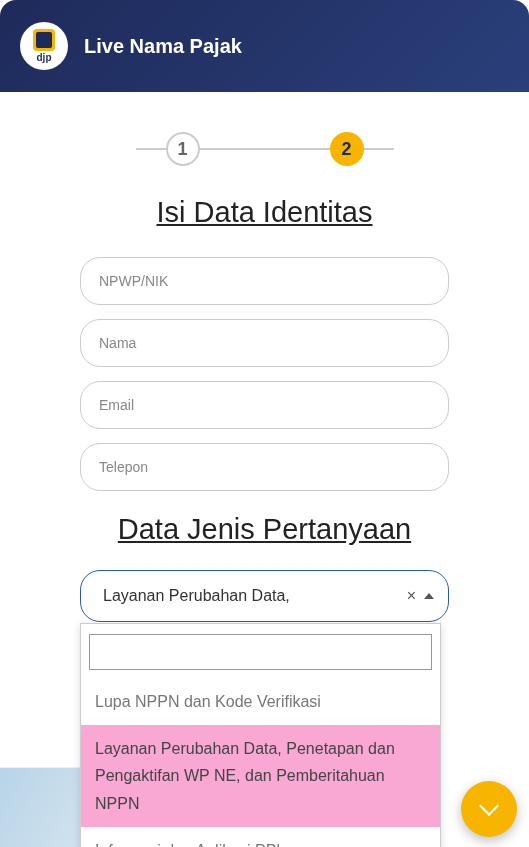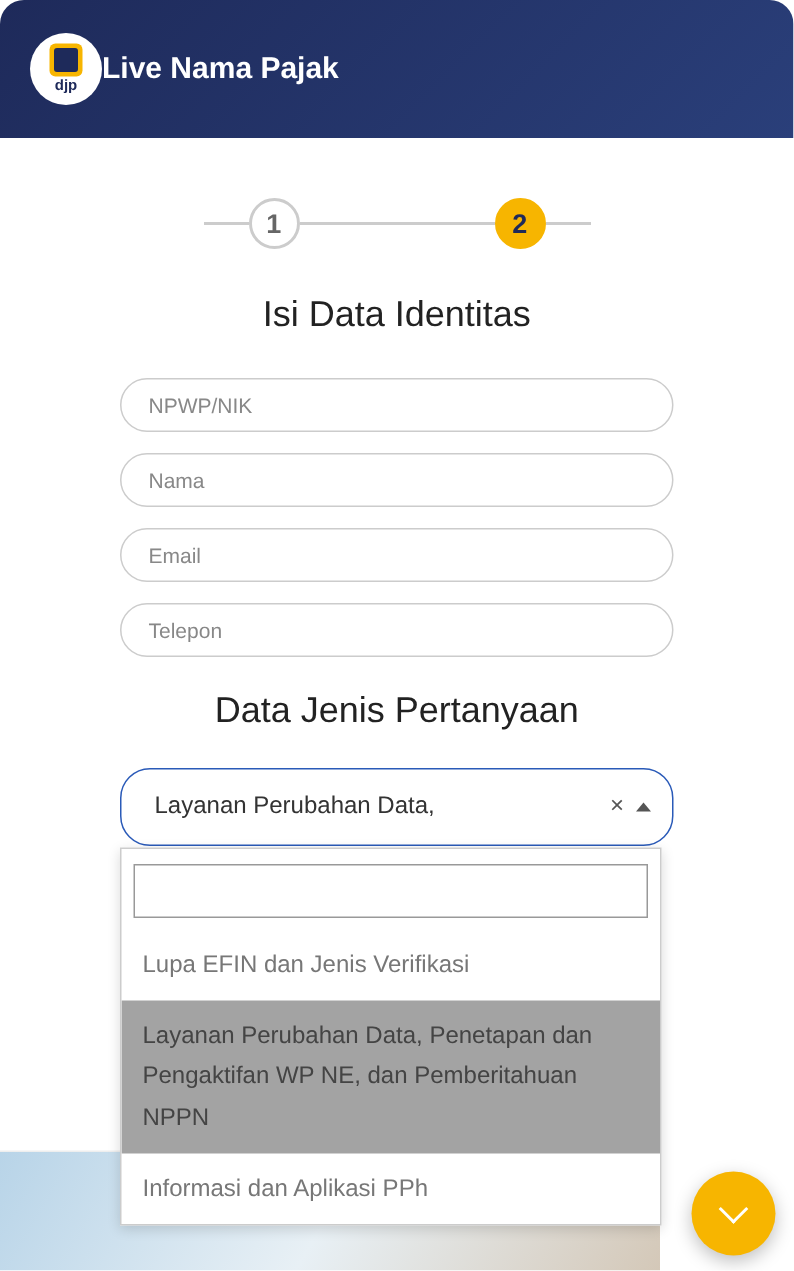--- a/index.html
+++ b/index.html
@@ -11,21 +11,21 @@
       position: relative;
       overflow: hidden;
     }
     .header {
       background: linear-gradient(135deg, #1e2a5a 0%, #2a3f7a 100%);
       height: 92px;
       display: flex;
       align-items: center;
       padding: 0 20px;
       border-radius: 16px 16px 0 0;
-      gap: 0;
+      gap: 16px;
     }
     .logo-circle {
       width: 48px;
       height: 48px;
       background: #fff;
       border-radius: 50%;
       display: flex;
       align-items: center;
       justify-content: center;
       flex-direction: column;
@@ -87,32 +87,33 @@
       font-weight: 600;
       color: #666;
     }
     .step.active {
       background: #f7b500;
       border-color: #f7b500;
       color: #1e2a5a;
     }
     .section-title {
       text-align: center;
-      font-size: 24px;
+      font-size: 29px;
       font-weight: 400;
       color: #222;
       margin-bottom: 28px;
+      text-decoration: underline;
     }
     .section-title.sub {
       margin-top: 8px;
       margin-bottom: 24px;
     }
     .input-field {
       width: 100%;
-      height: 36px;
+      height: 48px;
       border: 1px solid #ccc;
       border-radius: 20px;
       padding: 0 18px;
       font-size: 14px;
       color: #333;
       margin-bottom: 14px;
       outline: none;
     }
     .input-field::placeholder {
       color: #888;
@@ -179,21 +180,21 @@
       overflow-y: scroll;
     }
     .dropdown-item {
       padding: 10px 14px;
       font-size: 16px;
       color: #777;
       cursor: pointer;
       line-height: 1.7;
     }
     .dropdown-item.selected {
-      background: #a3a3a3;
+      background: #f9a8d4;
       color: #444;
     }
     .bg-image {
       position: absolute;
       bottom: 0;
       left: 0;
       width: 440px;
       height: 80px;
       background: linear-gradient(120deg, #b8d4e8 0%, #e8f0f5 50%, #d4c8b8 100%);
       z-index: -1;
@@ -262,21 +263,21 @@
       <span>Layanan Perubahan Data,</span>
       <div class="select-icons">
         <span class="clear-x">×</span>
         <span class="caret-up"></span>
       </div>
     </div>
 
     <div class="dropdown">
       <input class="dropdown-search" value="" style="">
       <div class="dropdown-list">
-        <div class="dropdown-item">Lupa EFIN dan Jenis Verifikasi</div>
+        <div class="dropdown-item">Lupa NPPN dan Kode Verifikasi</div>
         <div class="dropdown-item selected">Layanan Perubahan Data, Penetapan dan Pengaktifan WP NE, dan Pemberitahuan NPPN</div>
         <div class="dropdown-item">Informasi dan Aplikasi PPh</div>
 
       </div>
     </div>
   </div>
 
 </div>
 
 <div class="bg-image"></div>

